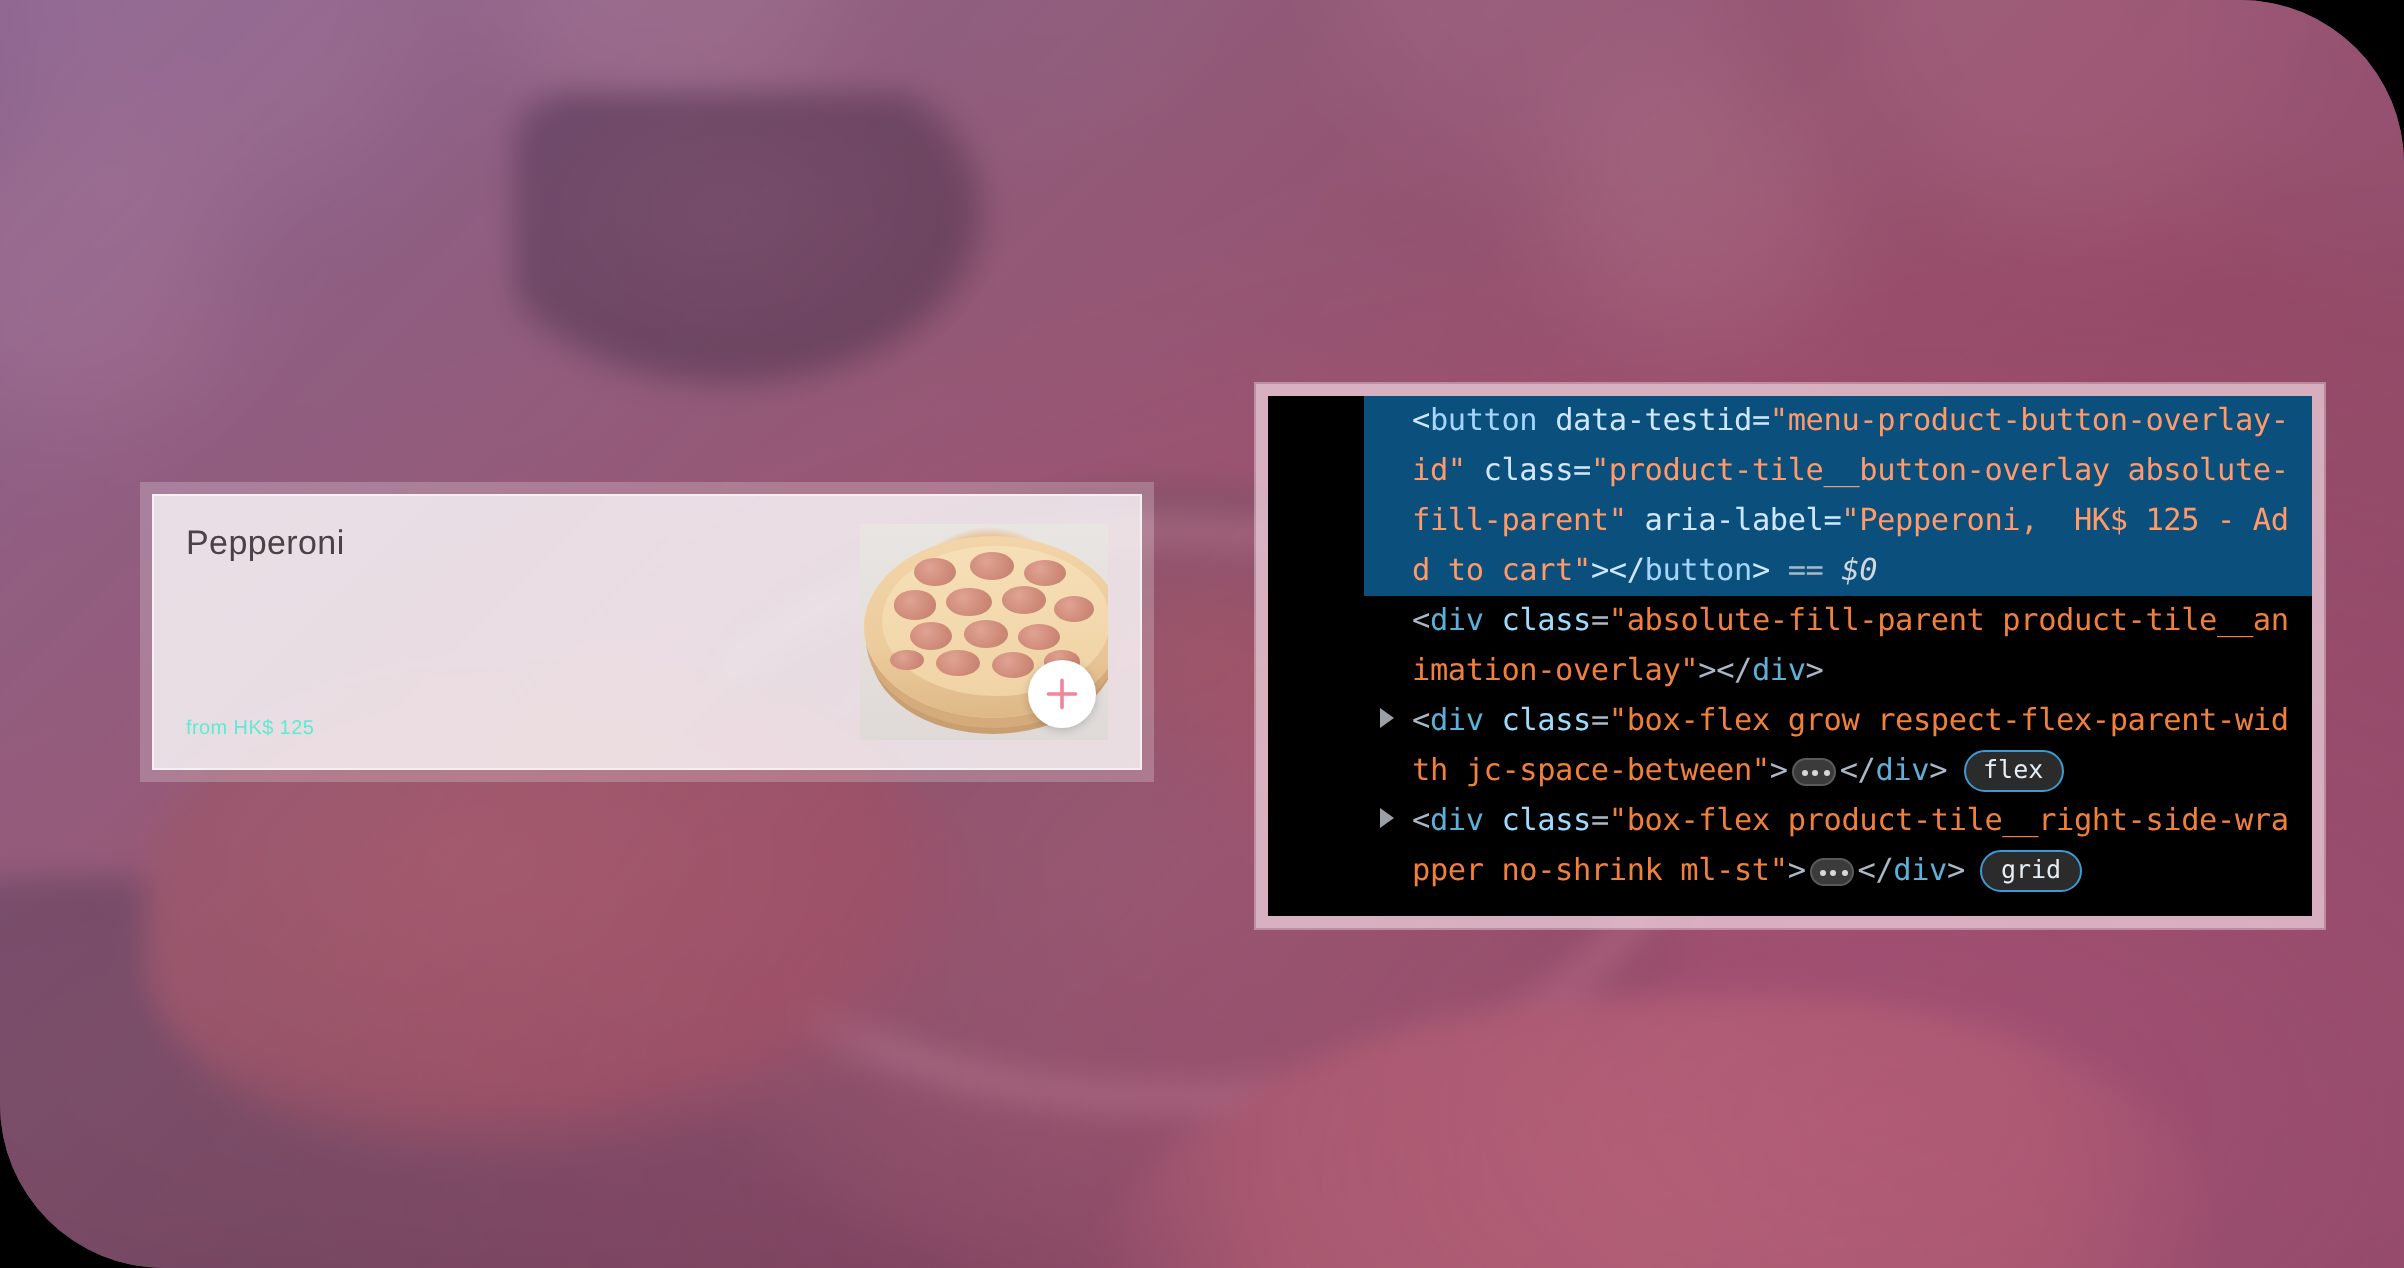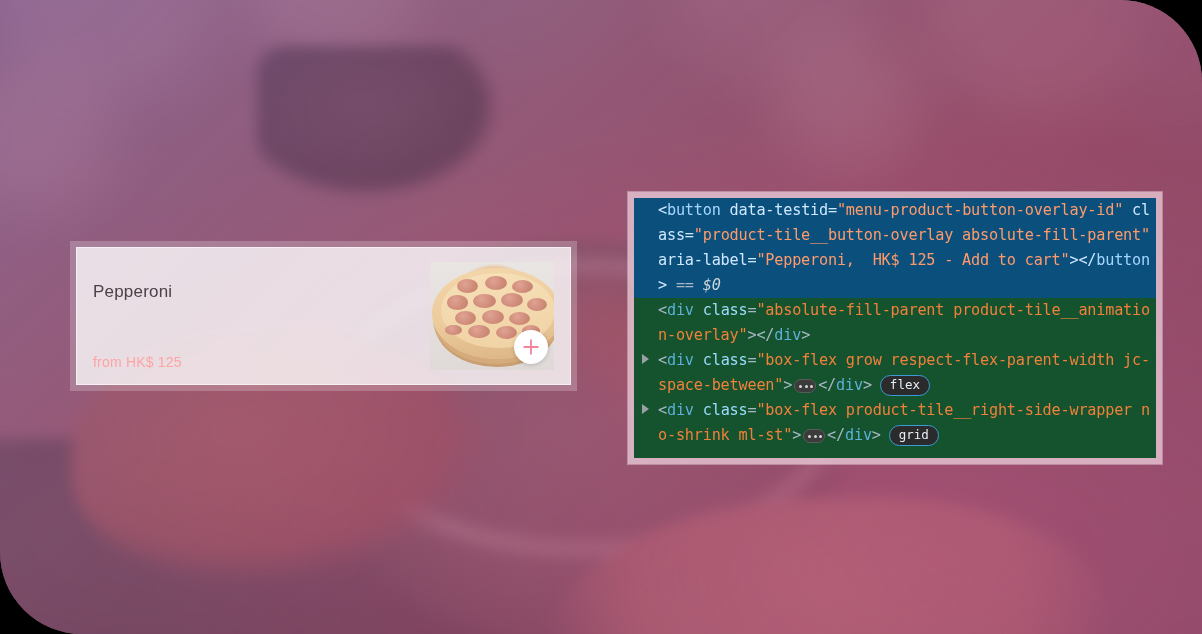--- a/index.html
+++ b/index.html
@@ -100,27 +100,27 @@
     position:absolute; left:76px; top:247px;
     width:495px; height:138px;
     background:rgba(255,255,255,.80);
     border:1px solid rgba(255,255,255,.55);
     box-shadow:0 0 0 6px rgba(255,255,255,.22);
     display:flex; align-items:stretch;
     padding:14px 16px;
   }
   .card-left{ flex:1 1 auto; display:flex; flex-direction:column; }
   .card-title{
-    font-size:17px; color:#4a4247; letter-spacing:.2px; margin-bottom:11px;margin-top:20px;
+    font-size:17px; color:#4a4247; letter-spacing:.2px; margin-bottom:11px;
   }
   .card-desc{
     font-size:13.5px; color:#9a9298; letter-spacing:.1px;
   }
   .card-price{
-    margin-top:auto; font-size:14px; color:#fca5a5; letter-spacing:.2px;
+    margin-top:auto; font-size:10px; color:#5eead4; letter-spacing:.2px;
   }
   .card-right{ position:relative; width:124px; flex:0 0 124px; }
   .tile-img{
     position:absolute; inset:0;
     background:
       radial-gradient(circle at 52% 44%, #f0cfa6 0%, #eec79a 34%, #e8bd8c 46%, rgba(232,189,140,0) 52%),
       linear-gradient(180deg,#e9e5e2 0%,#dfdad7 100%);
     overflow:hidden;
   }
   .crust{
@@ -149,26 +149,27 @@
     position:absolute; left:628px; top:192px;
     width:534px; height:272px;
     background:rgba(240,214,224,.72);
     padding:6px;
     box-shadow:0 0 0 1px rgba(255,255,255,.35);
     overflow:hidden;
   }
   .dt-inner{
     position:relative;
     width:100%; height:100%;
-    background:#14532d;
+    background:#000000;
     overflow:hidden;
     font-family:"DejaVu Sans Mono", monospace;
     font-size:15.2px;
     line-height:25px;
     letter-spacing:-.2px;
+    padding-left:48px;
   }
   .dt-badge-cut{
     position:absolute; left:322px; top:-13px;
     width:60px; height:22px;
     border:2px solid #3c9bd4; border-radius:11px;
     background:#2b2b2b;
   }
   .dt-row{
     position:relative;
     padding-left:24px; padding-right:4px;

